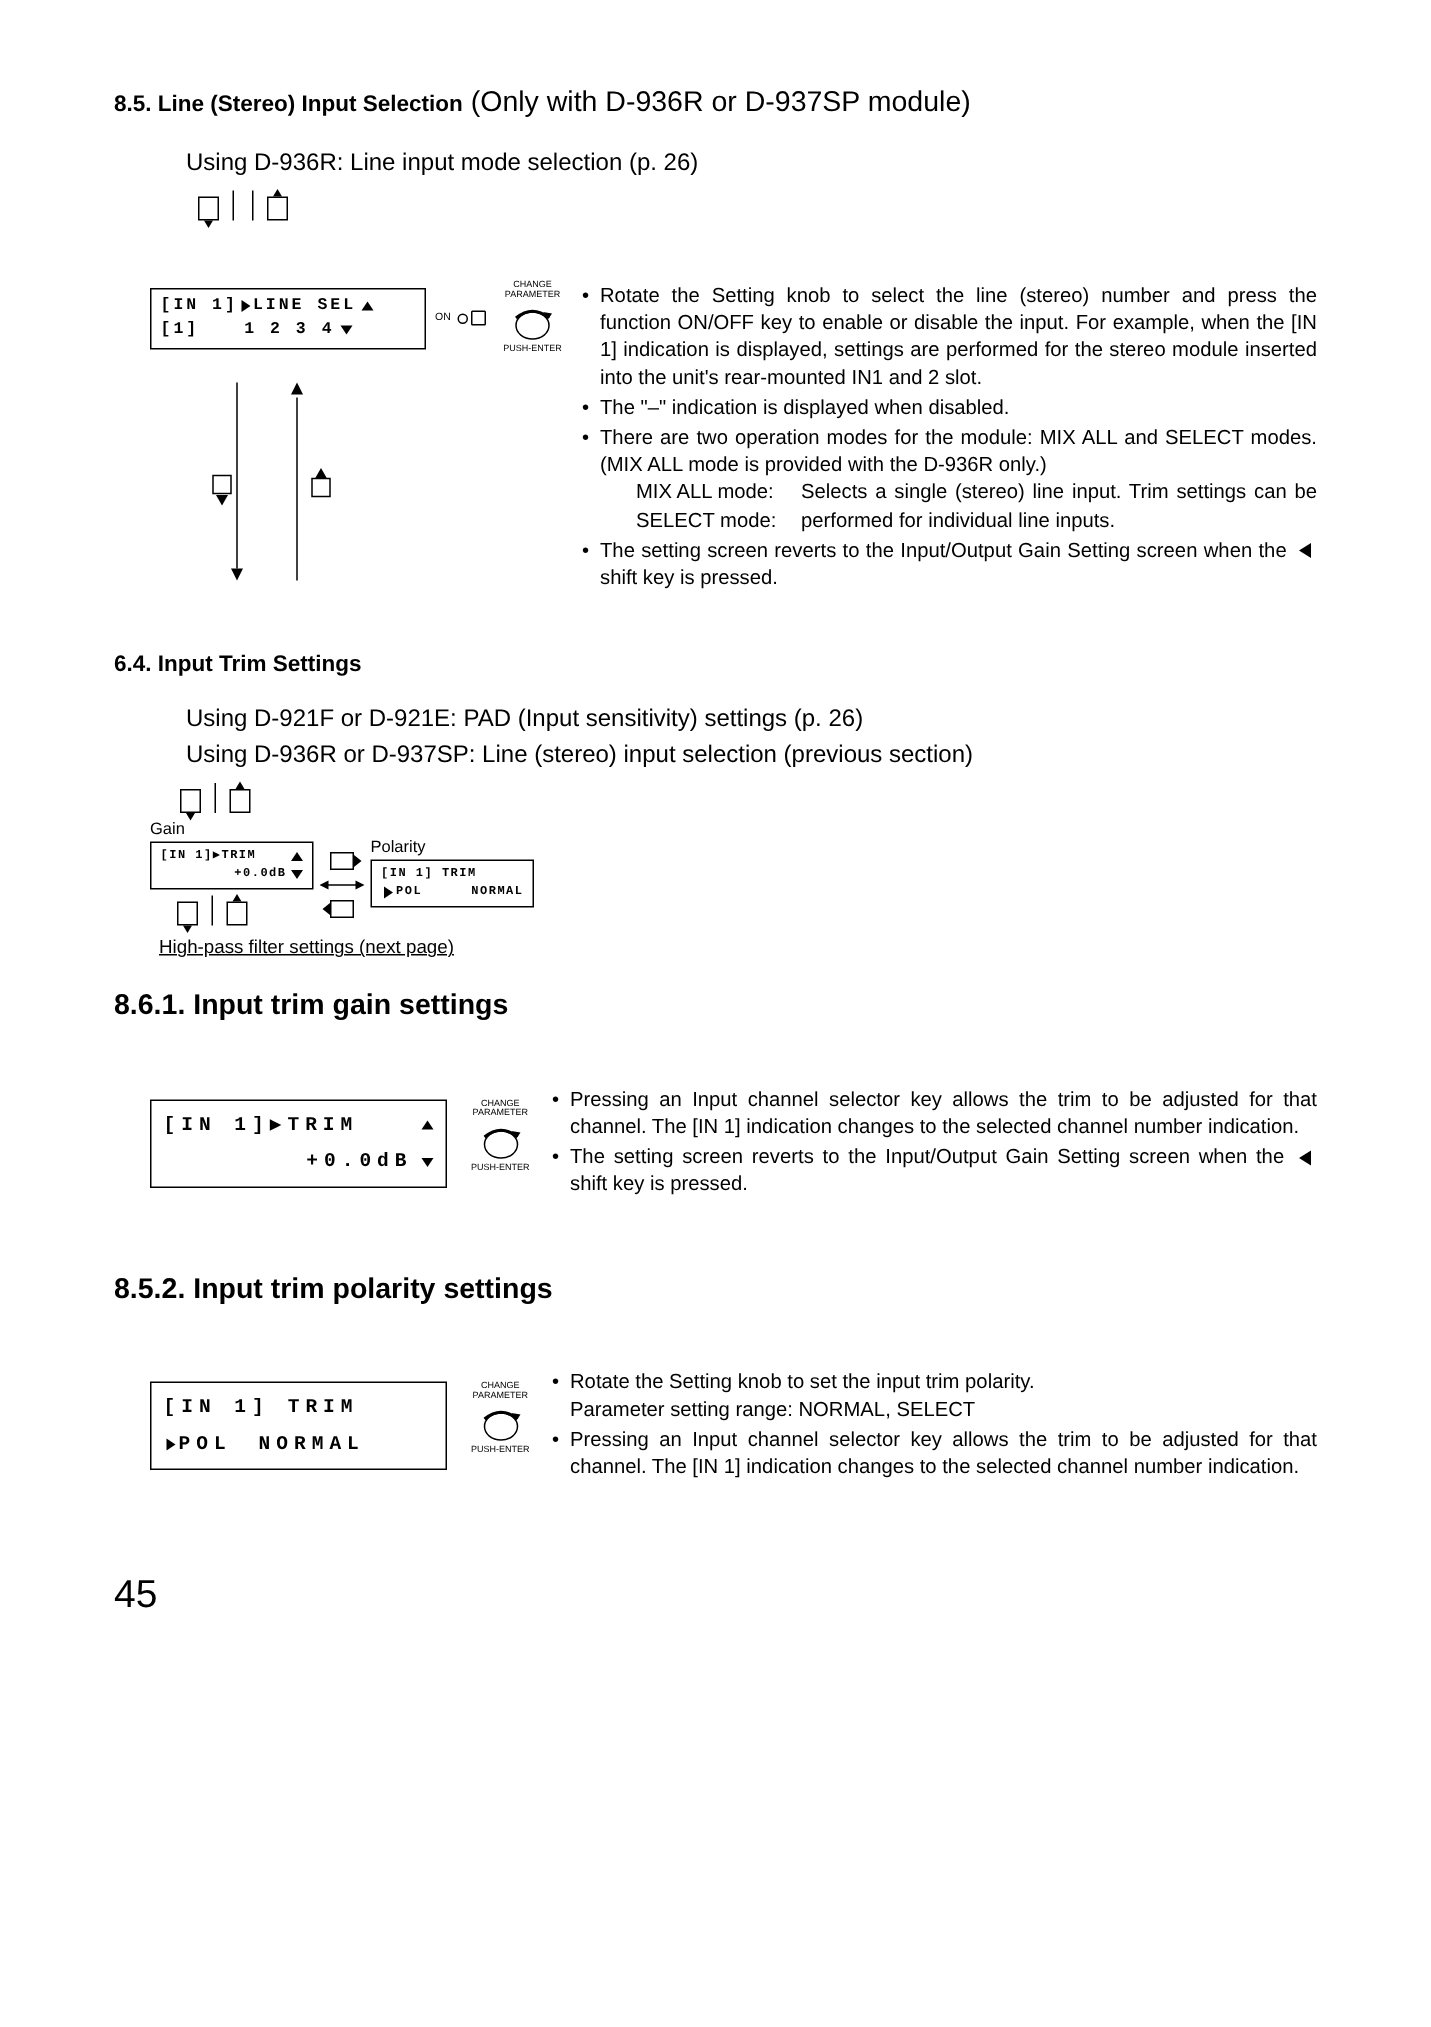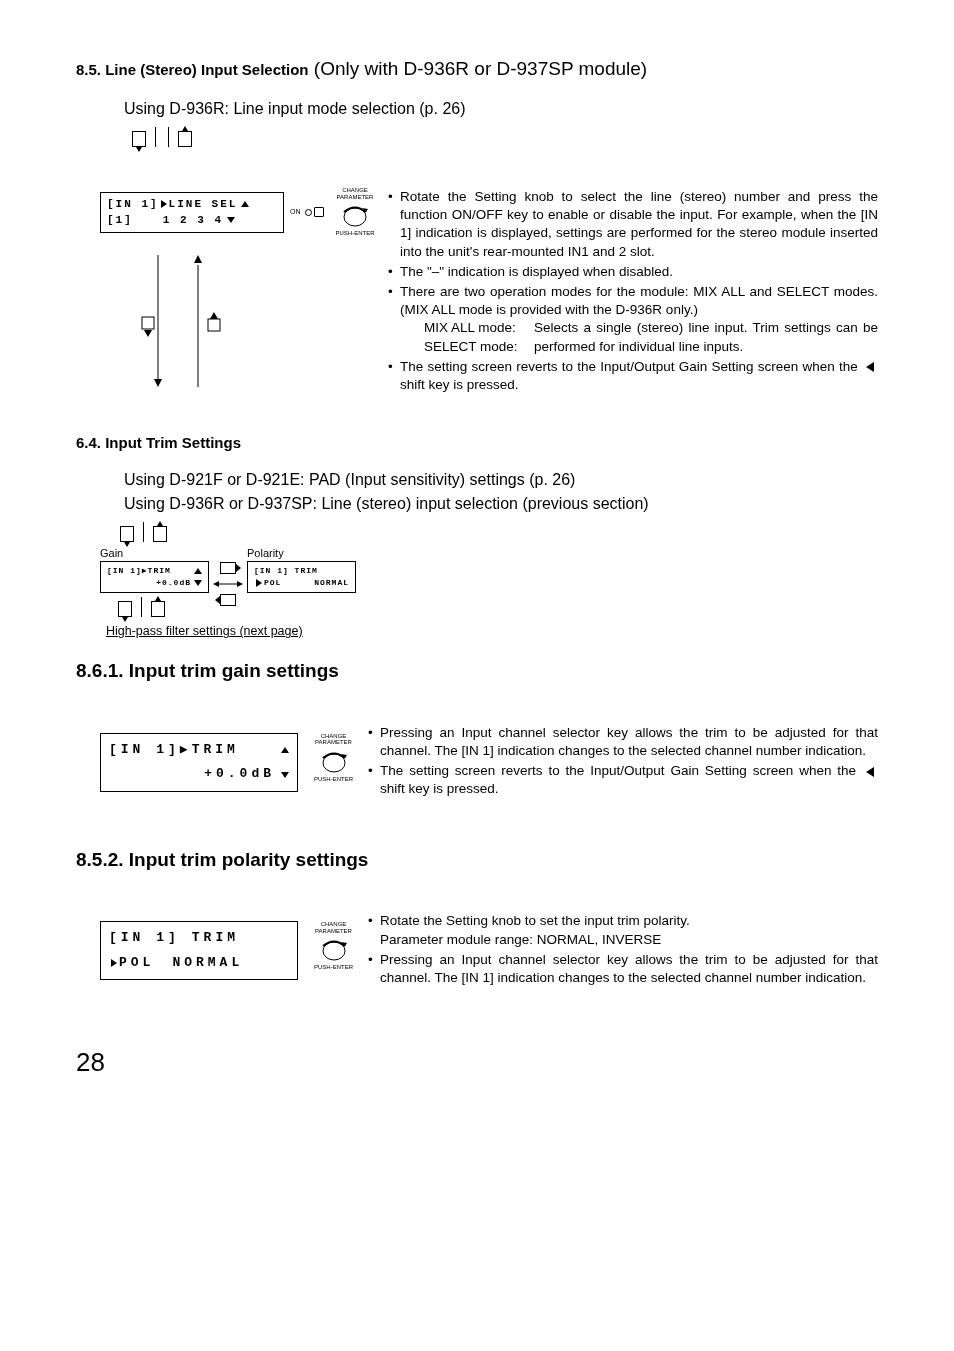--- a/index.html
+++ b/index.html
@@ -148,21 +148,21 @@
 </div>
 
 <div style="margin:4px 0 4px 44px;">
   <span class="navpair">
     <span class="down"></span>
       <span class="vline"></span>
       <span class="up"></span>
   </span>
 </div>
 
-<div style="display:flex;align-items:flex-start;gap:4px;margin-left:24px;">
+<div style="display:flex;align-items:center;gap:4px;margin-left:24px;">
   <div>
     <div class="mini-label">Gain</div>
     <div class="lcd" style="width:95px;font-size:8px;letter-spacing:1px;">
       <div class="row"><span>[IN 1]▶TRIM</span><span class="tri-u" style="margin-left:auto;"></span></div>
       <div class="row" style="justify-content:flex-end;"><span>+0.0dB</span><span class="tri-d" style="margin-left:3px;"></span></div>
     </div>
     <div style="margin:4px 0 0 18px;">
       <span class="navpair">
         <span class="down"></span>
           <span class="vline"></span>
@@ -229,19 +229,19 @@
           <ellipse cx="14" cy="16" rx="11" ry="9" fill="none" stroke="#000"></ellipse>
           <path d="M3 11 Q14 2 25 11" fill="none" stroke="#000" stroke-width="2"></path>
           <polygon points="25,11 21,7 27,8" fill="#000"></polygon>
         </svg>
       <div class="lbl">PUSH-ENTER</div>
     </div>
   </div>
   <ul class="bullets" style="flex:1;">
     <li>
       <span>Rotate the Setting knob to set the input trim polarity.</span><br>
-      <span>Parameter module range: NORMAL, INVERSE</span>
+      <span>Parameter setting range: NORMAL, SELECT</span>
     </li>
     <li>Pressing an Input channel selector key allows the trim to be adjusted for that channel. The [IN 1] indication changes to the selected channel number indication.</li>
   </ul>
 </div>
 
-<div class="pagenum">28</div>
+<div class="pagenum">45</div>
 
 </body></html>

